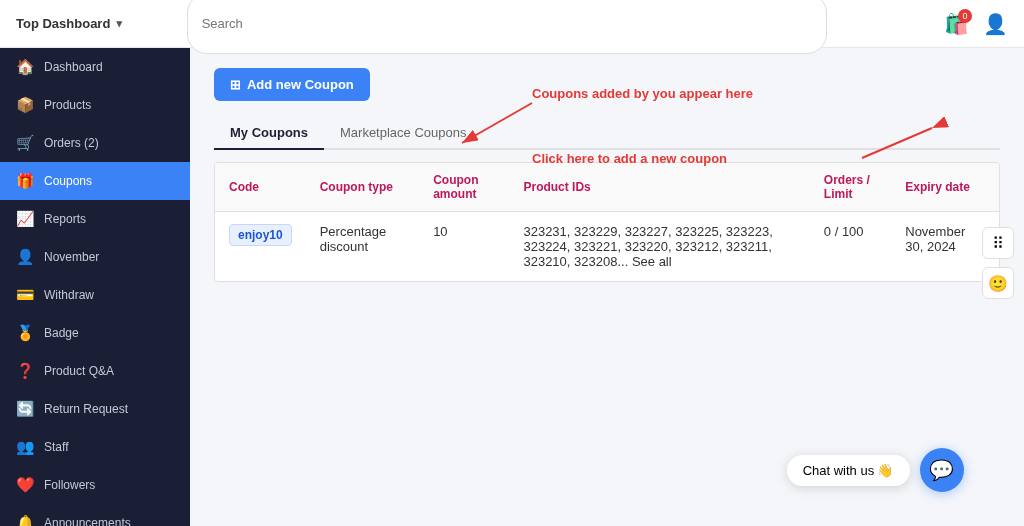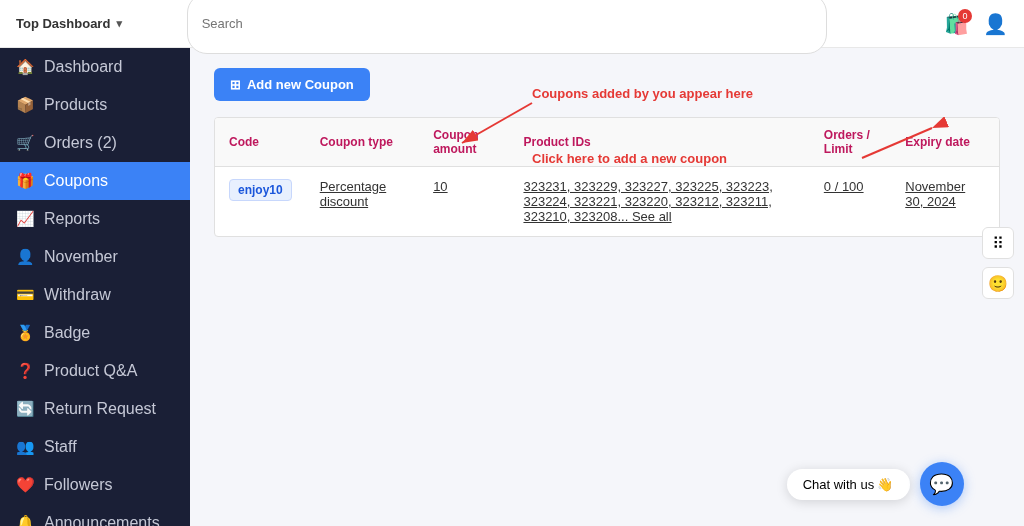--- a/index.html
+++ b/index.html
@@ -16,47 +16,47 @@
     .badge-dot { position: absolute; top: -3px; right: -3px; background: #e53935; color: #fff; font-size: 9px; border-radius: 50%; width: 14px; height: 14px; display: flex; align-items: center; justify-content: center; }
 
     
     .layout { display: flex; flex: 1; overflow: hidden; }
 
     
     .sidebar { width: 190px; background: #1a1f36; color: #ccc; display: flex; flex-direction: column; overflow-y: auto; flex-shrink: 0; }
     .sidebar-item { display: flex; align-items: center; gap: 10px; padding: 10px 16px; cursor: pointer; font-size: 13px; color: #c5c8d6; transition: background 0.15s; }
     .sidebar-item.active { background: #3b82f6; color: #fff; border-radius: 0; }
     .sidebar-item .icon { font-size: 15px; width: 18px; text-align: center; flex-shrink: 0; }
-    .sidebar-item .label { font-size: 16px; }
+    .sidebar-item .label { font-size: 12px; }
 
     
     .main { flex: 1; overflow-y: auto; padding: 20px 24px; position: relative; background: #f5f6fa; }
 
     
     .page-header { display: flex; align-items: flex-start; justify-content: space-between; margin-bottom: 16px; position: relative; }
     .page-title { font-size: 24px; font-weight: 700; color: #1a1f36; }
     .add-coupon-btn { background: #3b82f6; color: #fff; border: none; border-radius: 6px; padding: 9px 16px; font-size: 13px; font-weight: 600; cursor: pointer; display: flex; align-items: center; gap: 6px; white-space: nowrap; }
 
     
     .tabs { display: flex; border-bottom: 2px solid #e0e0e0; margin-bottom: 0; position: relative; }
     .tab { padding: 8px 16px; cursor: pointer; font-size: 13px; color: #666; border-bottom: 2px solid transparent; margin-bottom: -2px; }
     .tab.active { color: #1a1f36; font-weight: 600; border-bottom: 2px solid #1a1f36; }
 
     
     .table-wrapper { background: #fff; border: 1px solid #e0e0e0; border-radius: 4px; margin-top: 12px; overflow: hidden; }
     table { width: 100%; border-collapse: collapse; }
     thead { background: #f9f9f9; }
     th { padding: 10px 14px; text-align: left; font-size: 12px; font-weight: 600; color: #be185d; border-bottom: 1px solid #e0e0e0; }
-    td { padding: 12px 14px; font-size: 13px; color: #333; border-bottom: 1px solid #f0f0f0; vertical-align: top; text-decoration: underline; }
+    td { padding: 12px 14px; font-size: 13px; color: #333; border-bottom: 1px solid #f0f0f0; vertical-align: top; }
     tr:last-child td { border-bottom: none; }
 
     .coupon-code-badge { background: #e8f0fe; color: #1a56db; border: 1px solid #c7d7fc; border-radius: 4px; padding: 3px 8px; font-size: 12px; font-weight: 600; display: inline-block; }
 
     
-    .chat-widget { position: fixed; bottom: 20px; right: 60px; display: flex; align-items: center; gap: 10px; z-index: 100; }
+    .chat-widget { position: fixed; bottom: 34px; right: 60px; display: flex; align-items: center; gap: 10px; z-index: 100; }
     .chat-bubble { background: #fff; border-radius: 20px; padding: 8px 16px; font-size: 13px; box-shadow: 0 2px 12px rgba(0,0,0,0.15); white-space: nowrap; }
     .chat-btn { background: #3b82f6; width: 44px; height: 44px; border-radius: 50%; display: flex; align-items: center; justify-content: center; font-size: 20px; cursor: pointer; box-shadow: 0 2px 12px rgba(59,130,246,0.4); }
 
     
     .right-float { position: fixed; right: 10px; top: 50%; transform: translateY(-50%); display: flex; flex-direction: column; gap: 8px; z-index: 50; }
     .right-float-icon { background: #fff; border: 1px solid #e0e0e0; border-radius: 6px; width: 32px; height: 32px; display: flex; align-items: center; justify-content: center; font-size: 16px; cursor: pointer; }
 
     svg.arrows { position: absolute; top: 0; left: 0; width: 100%; height: 100%; pointer-events: none; }
   </style>
 </head>
@@ -157,20 +157,28 @@
       <line x1="670" y1="110" x2="740" y2="80" stroke="#e53935" stroke-width="2" marker-end="url(#arrowhead2)"></line>
     </svg>
 
     <div class="page-header">
       <button class="add-coupon-btn">
         <span>⊞</span>
         <span>Add new Coupon</span>
       </button>
     </div>
 
+    <div class="tabs">
+      <div class="tab active">
+        <span>My Coupons</span>
+      </div>
+      <div class="tab">
+        <span>Marketplace Coupons</span>
+      </div>
+    </div>
 
     <div class="table-wrapper">
       <table>
         <thead>
           <tr>
             <th><span>Code</span></th>
             <th><span>Coupon type</span></th>
             <th><span>Coupon amount</span></th>
             <th><span>Product IDs</span></th>
             <th><span>Orders / Limit</span></th>

